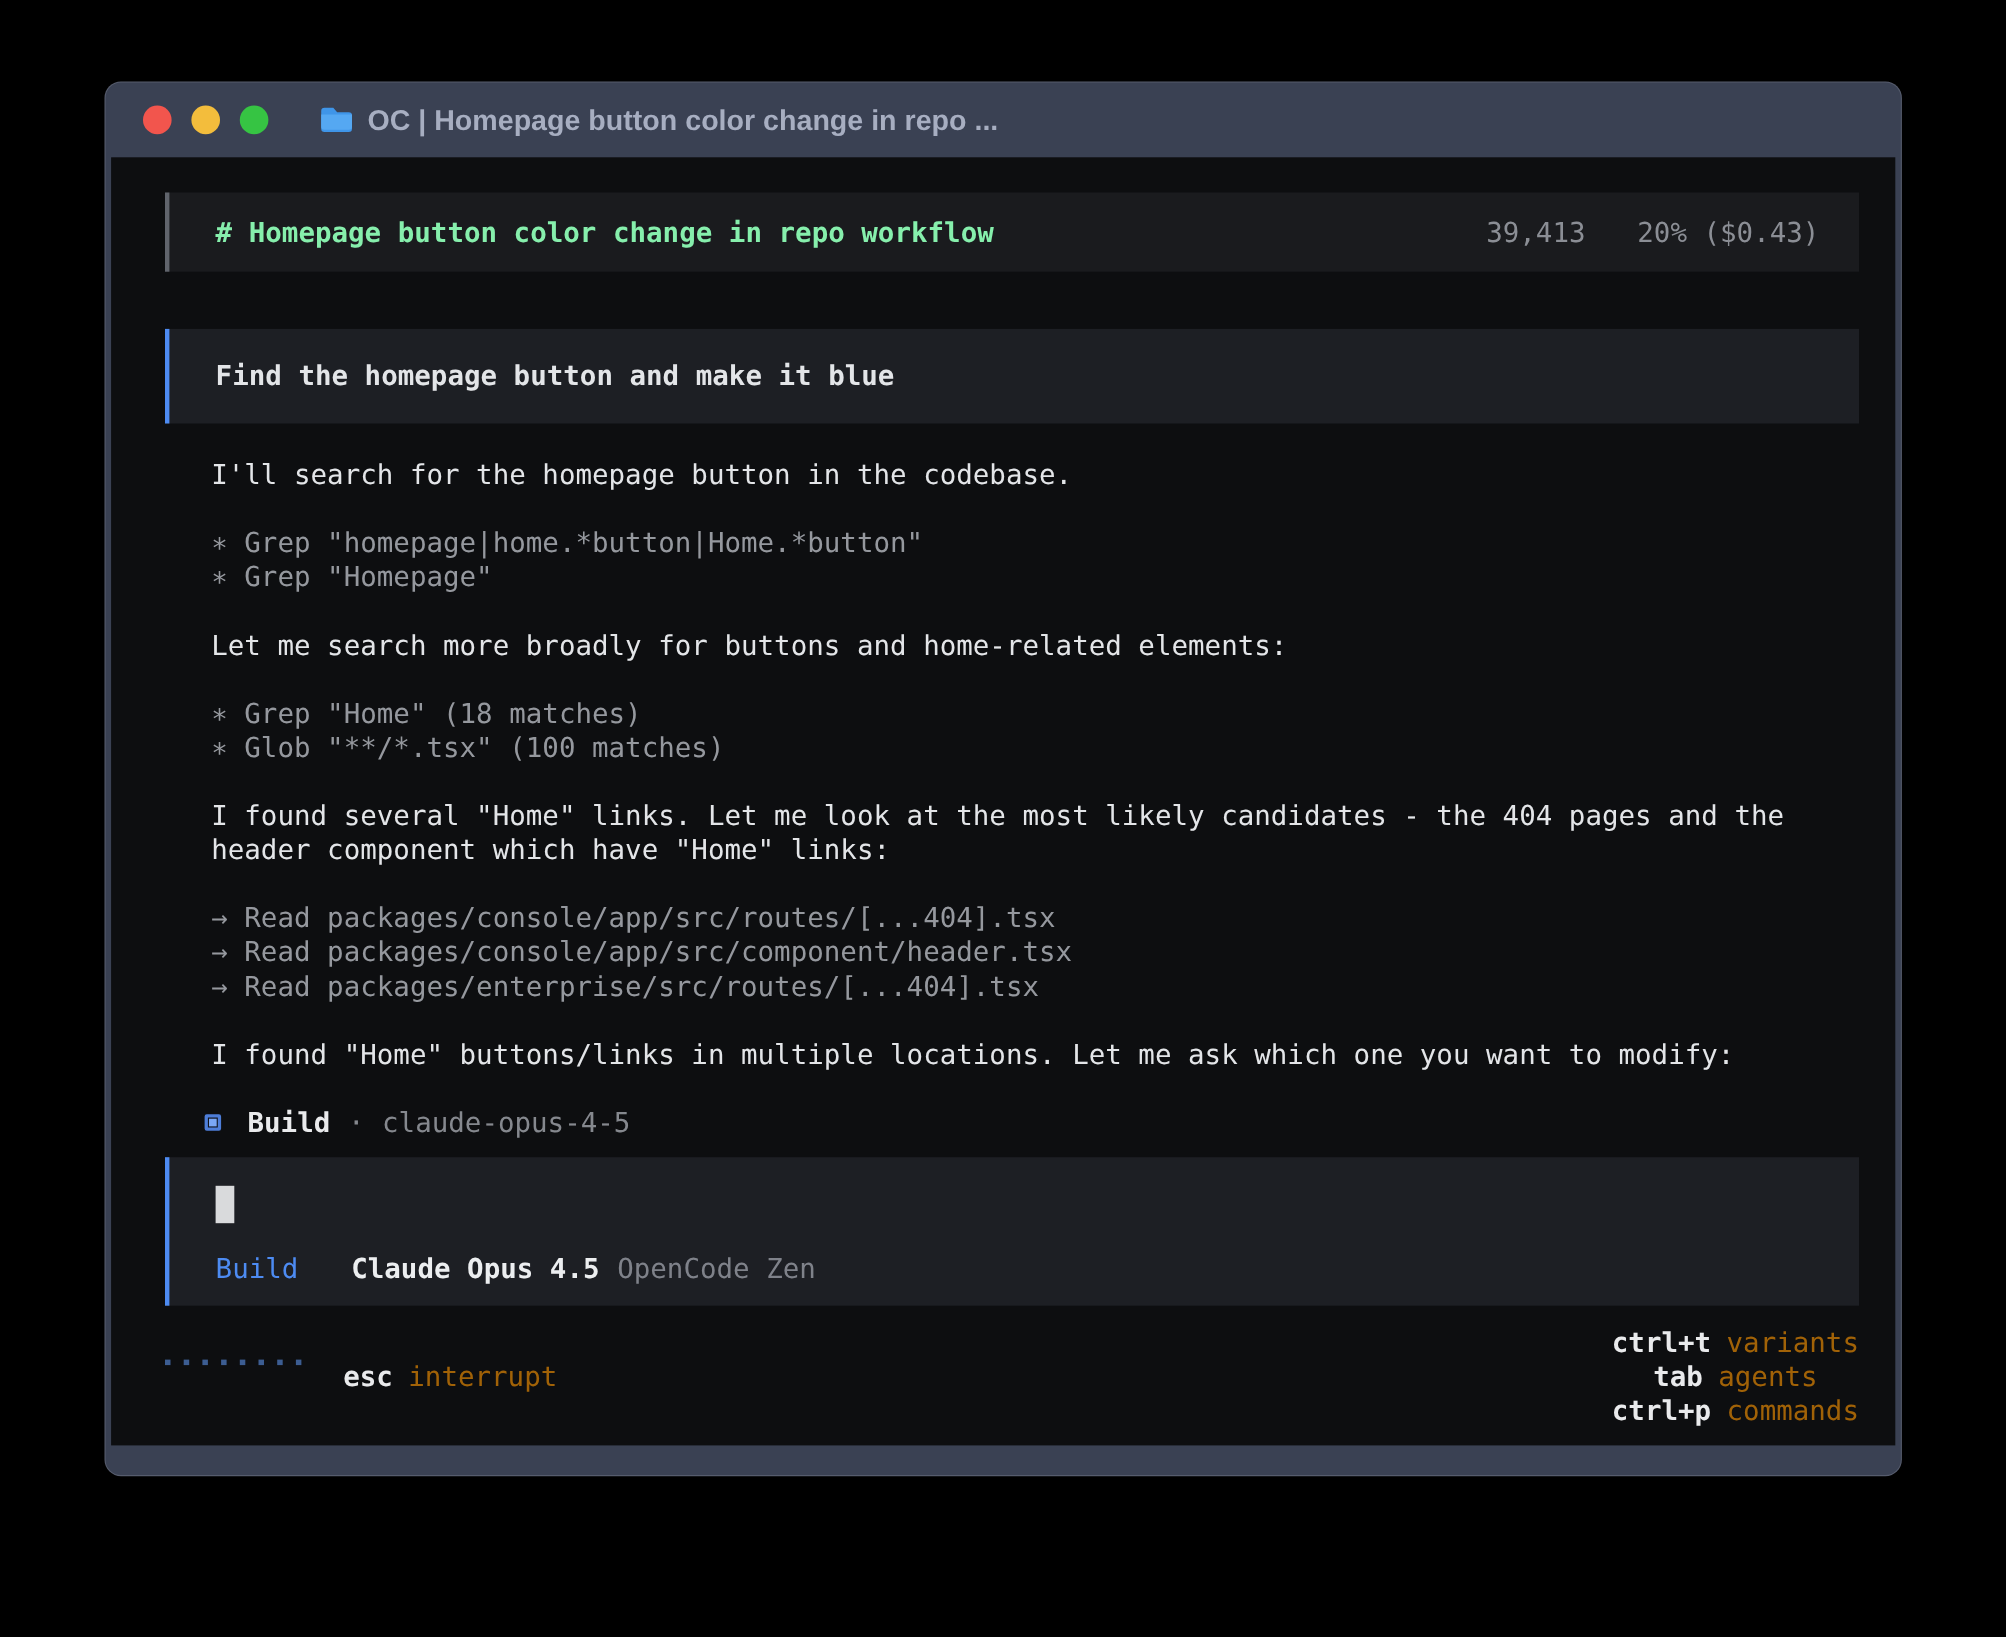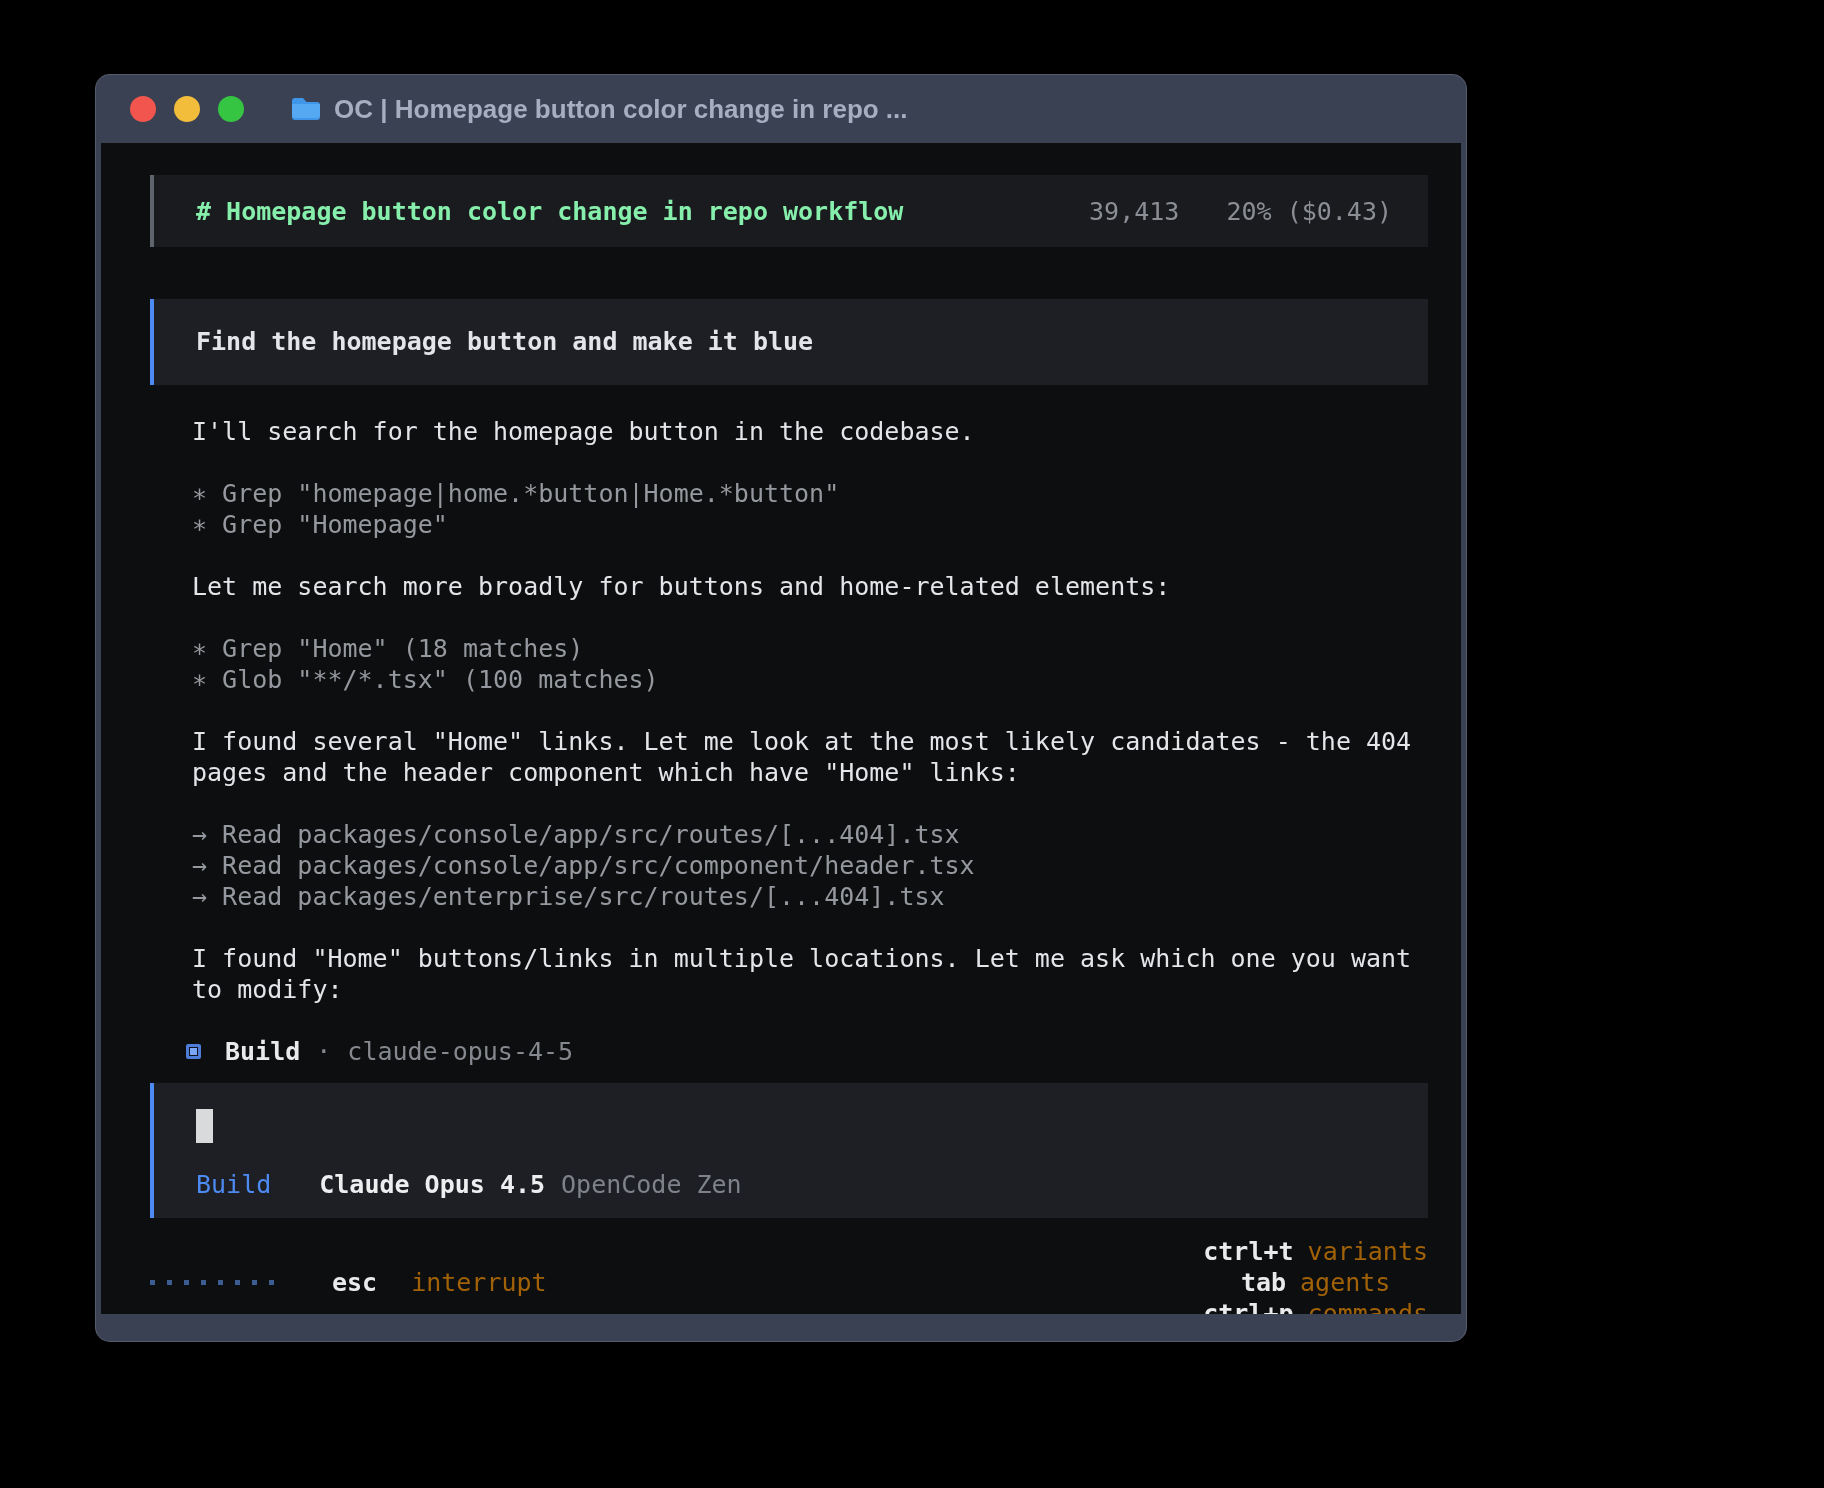--- a/index.html
+++ b/index.html
@@ -1,20 +1,20 @@
 <!DOCTYPE html>
 <html><head>
 <meta charset="utf-8">
 <style>
   * { margin:0; padding:0; box-sizing:border-box; }
   html,body { width:1824px; height:1488px; background:#000; overflow:hidden; }
   body { font-family:"DejaVu Sans Mono", monospace; }
 
   .window{
-    position:absolute; left:96px; top:75px; width:1370px; height:1266px;
+    position:absolute; left:96px; top:75px; width:1632px; height:1266px;
     background:#3a4153; border-radius:14px;
     box-shadow:0 0 0 1px #565c6d, 0 20px 60px rgba(0,0,0,.6);
   }
 
   
   .titlebar{
     position:absolute; left:0; top:0; right:0; height:68px;
     display:flex; align-items:center; padding-left:34px;
     font-family:"Liberation Sans", sans-serif;
   }
@@ -77,21 +77,21 @@
   .cursor{ width:17px; height:34px; background:#d9dadc; }
   .input-meta{ margin-top:26px; display:flex; align-items:baseline; }
   .input-meta .mode{ color:#4d8bf2; }
   .input-meta .model{ color:#eceef0; font-weight:bold; margin-left:48px; }
   .input-meta .provider{ color:#7f828a; margin-left:16px; }
 
   
   .footer{
     margin-top:18px; display:flex; align-items:center; justify-content:space-between;
   }
-  .footer .left{ display:flex; align-items:center;gap:20px; }
+  .footer .left{ display:flex; align-items:flex-start; }
   .spinner{ display:flex; gap:12px; align-items:center; }
   .spinner i{ width:5px; height:5px; background:#3c5d92; display:block; }
   .key{ font-weight:bold; color:#e9eaec; }
   .hint-label{ color:#a16207; margin-left:14px; }
   .footer .left .key{ margin-left:38px; }
   .hints{ display:flex; align-items:center;flex-direction:column; }
   .hint{ margin-left:44px; white-space:nowrap; }
 </style>
 </head>
 <body>

